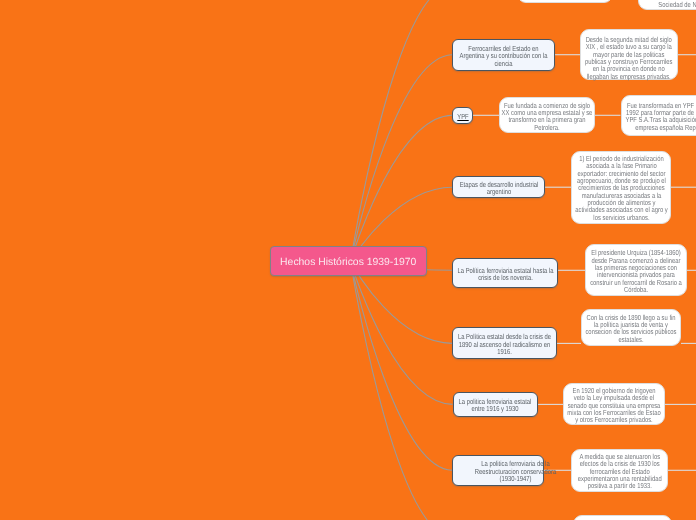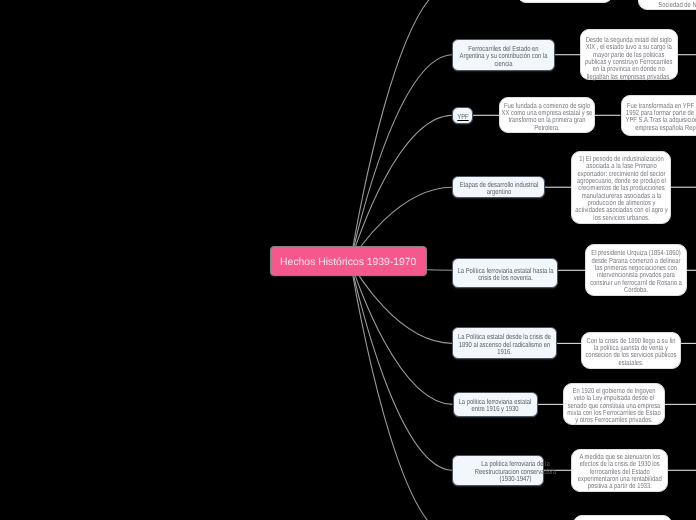--- a/index.html
+++ b/index.html
@@ -1,20 +1,20 @@
 <!DOCTYPE html>
 <html><head>
 <meta charset="utf-8">
 <title>Hechos Históricos 1939-1970</title>
 <style>
   html,body{margin:0;padding:0;background:#ffffff;}
   body{width:696px;height:520px;overflow:hidden;
        font-family:"Liberation Sans",sans-serif;
        -webkit-font-smoothing:antialiased;text-rendering:geometricPrecision;}
-  #canvas{position:relative;width:696px;height:520px;overflow:hidden;background:#000000;}
+  #canvas{position:relative;width:696px;height:520px;overflow:hidden;background:#f97316;}
   svg.links{position:absolute;left:0;top:0;width:696px;height:520px;}
   .node{position:absolute;box-sizing:border-box;display:flex;align-items:center;
         justify-content:center;text-align:center;}
   .node .lbl{display:block;text-align:center;flex:0 0 auto;}
   .root{background:#f4588c;border:1.6px solid #808287;border-radius:4px;
         box-shadow:0 1px 1.5px rgba(90,100,110,0.32);}
   .root .lbl{font-size:10.4px;line-height:12px;color:#fbe8ef;white-space:nowrap;position:relative;top:2.6px;}
   .lvl1{background:#f2f6fd;border:1.8px solid #4a5560;border-radius:6px;
         box-shadow:0 1px 1.5px rgba(90,100,110,0.30);}
   .lvl1 .lbl{font-size:7.3px;line-height:7.5px;color:#5b6167;position:relative;top:1.1px;}
@@ -96,21 +96,21 @@
       </div>
       <div class="node lvl2" style="left: 620.5px; top: 94.8px; width: 98px; height: 41px;">
         <span class="lbl" style="width: 118px; transform: scaleX(0.802) translateZ(0px);">Fue transformada en YPF S.A en 1992 para formar parte de Repsol YPF S.A.Tras la adquisición por la empresa española Repsol.</span>
       </div>
       <div class="node lvl2" style="left: 571px; top: 150.7px; width: 100px; height: 73px;">
         <span class="lbl" style="width: 119px; transform: scaleX(0.802) translateZ(0px);">1) El periodo de industrialización asociada a la fase  Primario exportador: crecimiento del sector agropecuario, donde se produjo el crecimientos de las producciones manufactureras asociadas a la producción de alimentos y actividades asociadas con el agro y los servicios urbanos.</span>
       </div>
       <div class="node lvl2" style="left: 585px; top: 244.3px; width: 102px; height: 52px;">
         <span class="lbl" style="width: 118px; transform: scaleX(0.802) translateZ(0px);">El presidente Urquiza (1854-1860) desde Parana comenzó a delinear las primeras negociaciones con intervencionista privados para construir un ferrocarril de Rosario a Córdoba.</span>
       </div>
-      <div class="node lvl2" style="left: 581px; top: 332px; width: 100px; height: 37px; align-items: center;">
+      <div class="node lvl2" style="left: 581px; top: 309px; width: 100px; height: 37px; align-items: center;">
         <span class="lbl" style="width: 116px; transform: scaleX(0.802) translateZ(0px);">Con la crisis de 1890 llego a su fin la política juarista de venta y consecion de los servicios públicos estatales.</span>
       </div>
       <div class="node lvl2" style="left: 563px; top: 383.4px; width: 102px; height: 42px;">
         <span class="lbl" style="width: 118px; transform: scaleX(0.802) translateZ(0px);">En 1920 el gobierno de Irigoyen veto la Ley impulsada desde el senado que constituia una empresa mixta con los Ferrocarriles de Estao y otros Ferrocarriles privados.</span>
       </div>
       <div class="node lvl2" style="left: 571px; top: 448.8px; width: 97px; height: 43px;">
         <span class="lbl" style="width: 115.5px; transform: scaleX(0.802) translateZ(0px);">A medida que se atenuaron los efectos de la crisis de 1930 los ferrocarriles del Estado experimentaron una rentabilidad positiva a partir de 1933.</span>
       </div>
     </div>
 </div>

